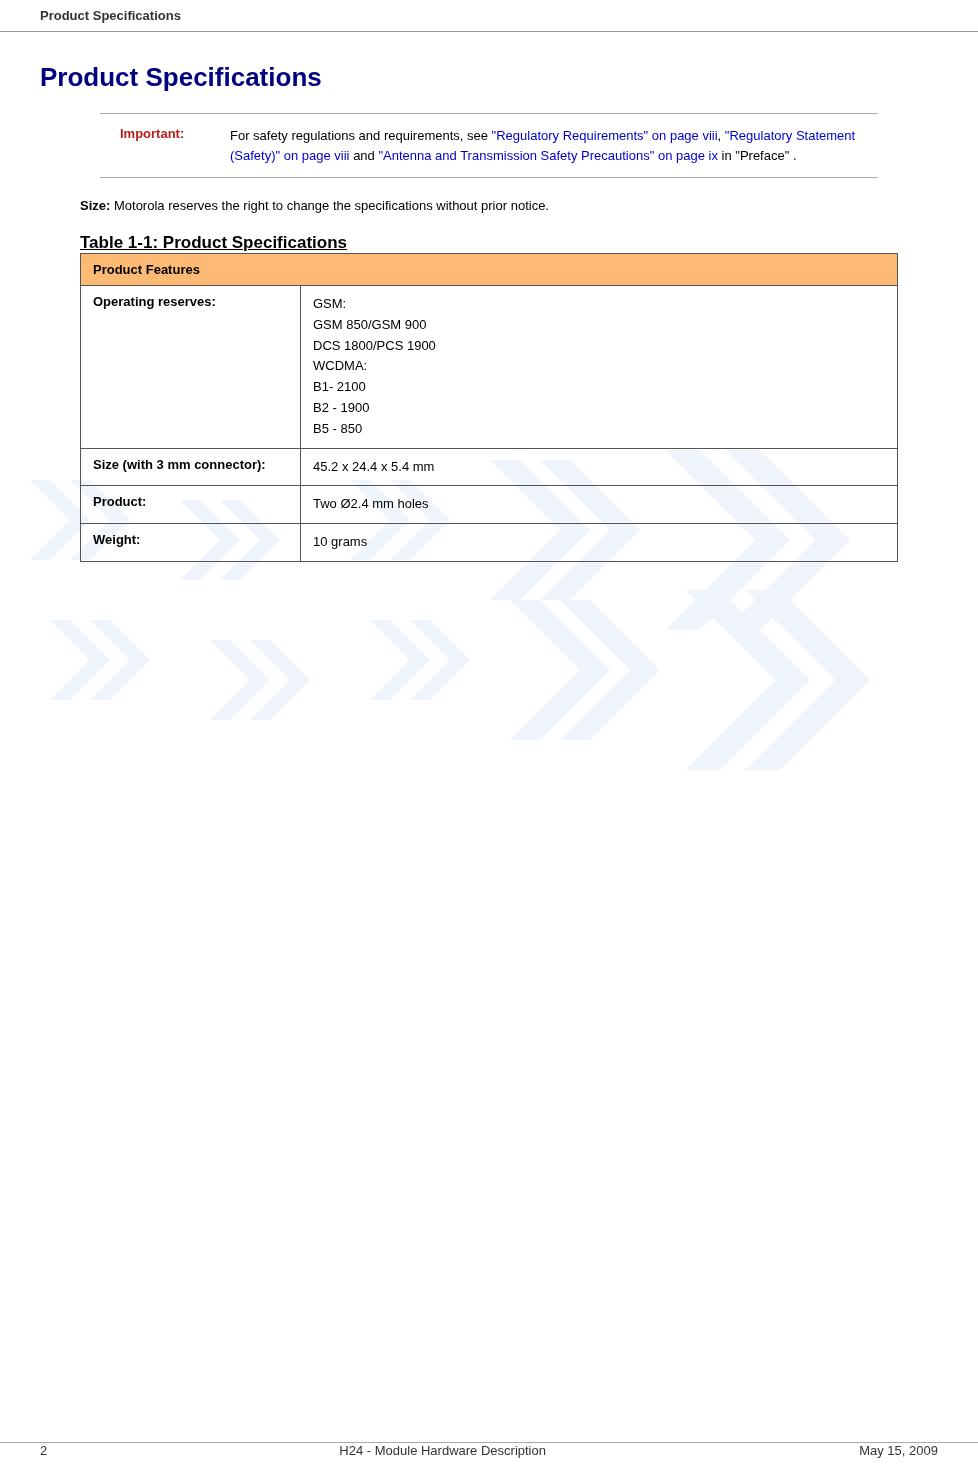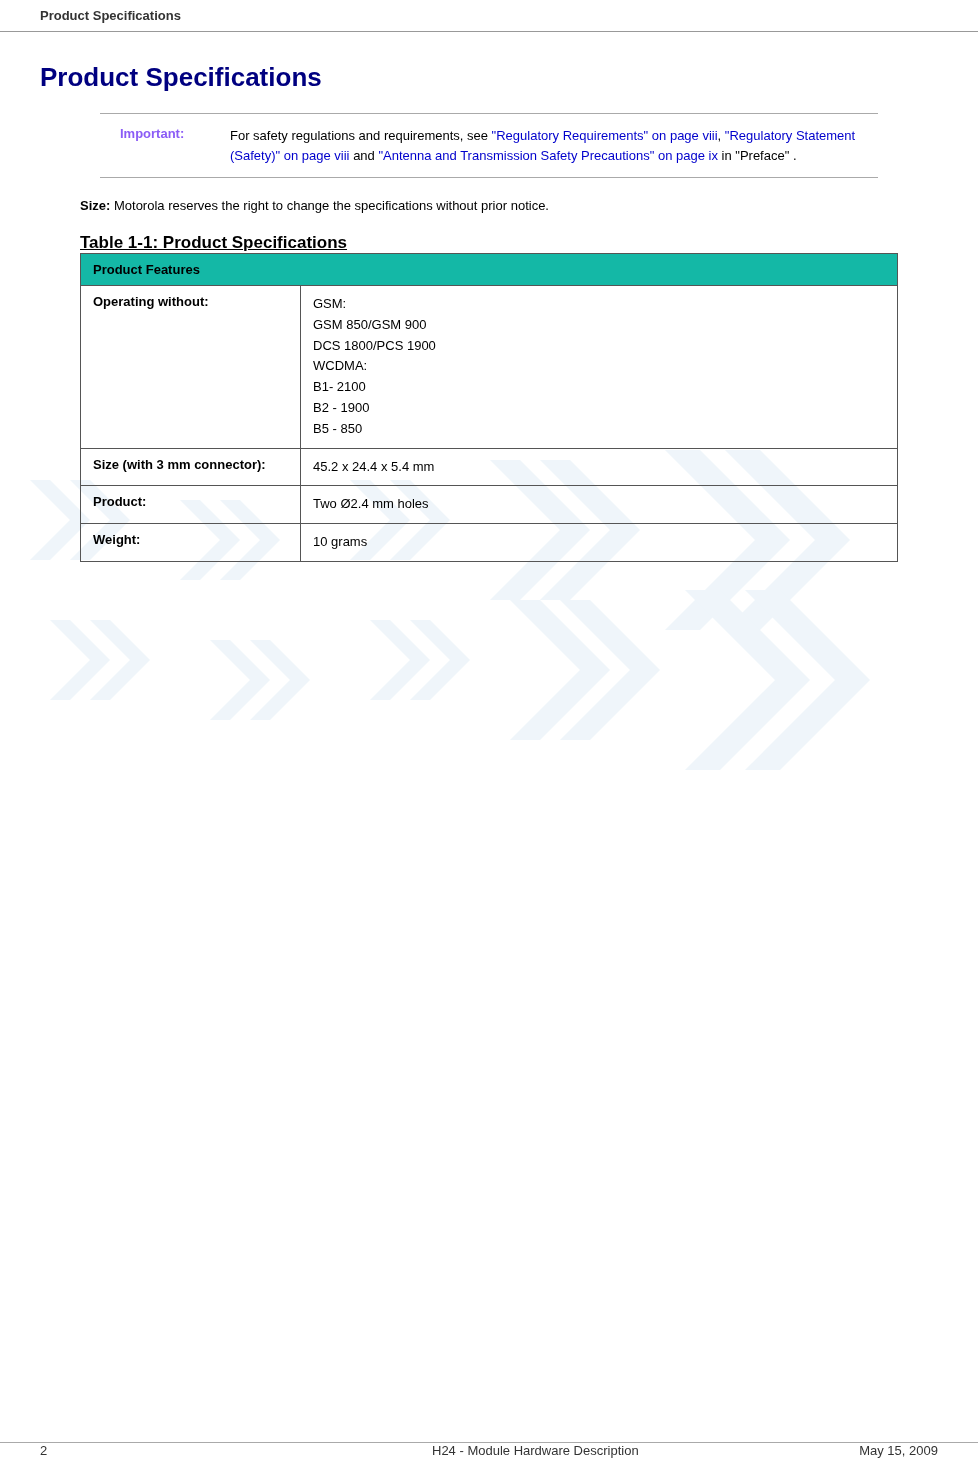--- a/index.html
+++ b/index.html
@@ -56,21 +56,21 @@
       padding: 12px 20px;
       margin: 0 60px 20px 60px;
       display: flex;
       gap: 20px;
     }
 
     .important-label {
       font-weight: bold;
       font-size: 13px;
       min-width: 90px;
-      color: #8b5cf6;
+      color: #b91c1c;
     }
 
     .important-text {
       font-size: 13px;
       line-height: 1.5;
       color: #000;
     }
 
     .important-text a, .link-blue {
       color: #0000cc;
@@ -104,21 +104,21 @@
     }
 
     .specs-table td {
       border: 1px solid #555;
       padding: 8px 12px;
       vertical-align: top;
       font-size: 13px;
     }
 
     .section-header {
-      background-color: #14b8a6;
+      background-color: #fdba74;
       font-weight: bold;
       font-size: 13px;
       padding: 8px 12px;
     }
 
     .label-cell {
       font-weight: bold;
       width: 220px;
       vertical-align: top;
     }
@@ -140,21 +140,21 @@
       font-size: 13px;
       color: #333;
       border-top: 1px solid #aaa;
     }
 
     .footer-left, .footer-center, .footer-right {
       flex: 1;
     }
 
     .footer-center {
-      text-align: right;
+      text-align: left;
     }
 
     .footer-right {
       text-align: right;
     }
   </style>
 </head>
 <body>
 
 <div class="bg-decoration">
@@ -223,21 +223,21 @@
   <div class="table-title">Table 1-1: Product Specifications</div>
 
   <table class="specs-table">
     <tbody>
 
       <tr>
         <td colspan="2" class="section-header">Product Features</td>
       </tr>
 
       <tr>
-        <td class="label-cell">Operating without:</td>
+        <td class="label-cell">Operating reserves:</td>
         <td class="value-cell">
           GSM:<br>
           GSM 850/GSM 900<br>
           DCS 1800/PCS 1900<br>
           WCDMA:<br>
           B1- 2100<br>
           B2 - 1900<br>
           B5 - 850
         </td>
       </tr>

